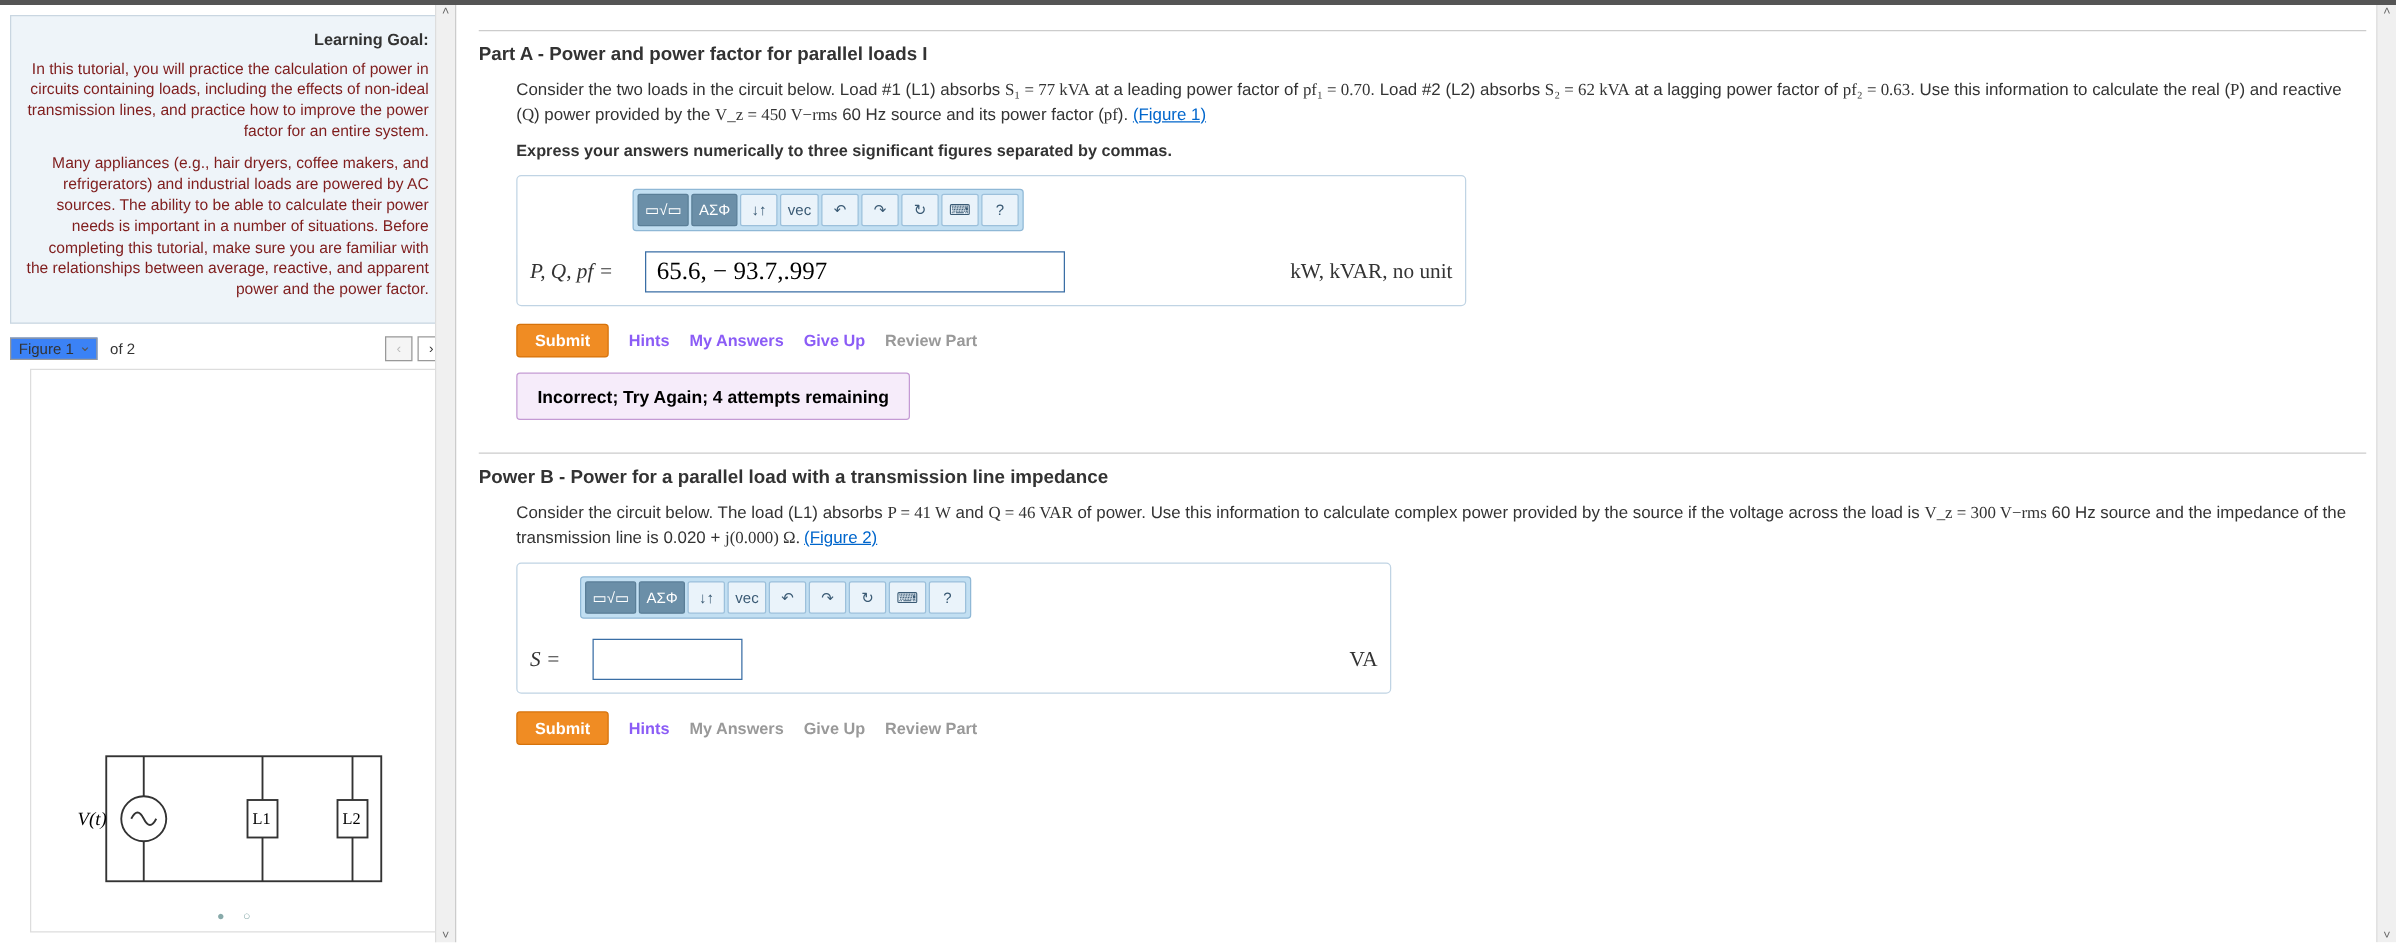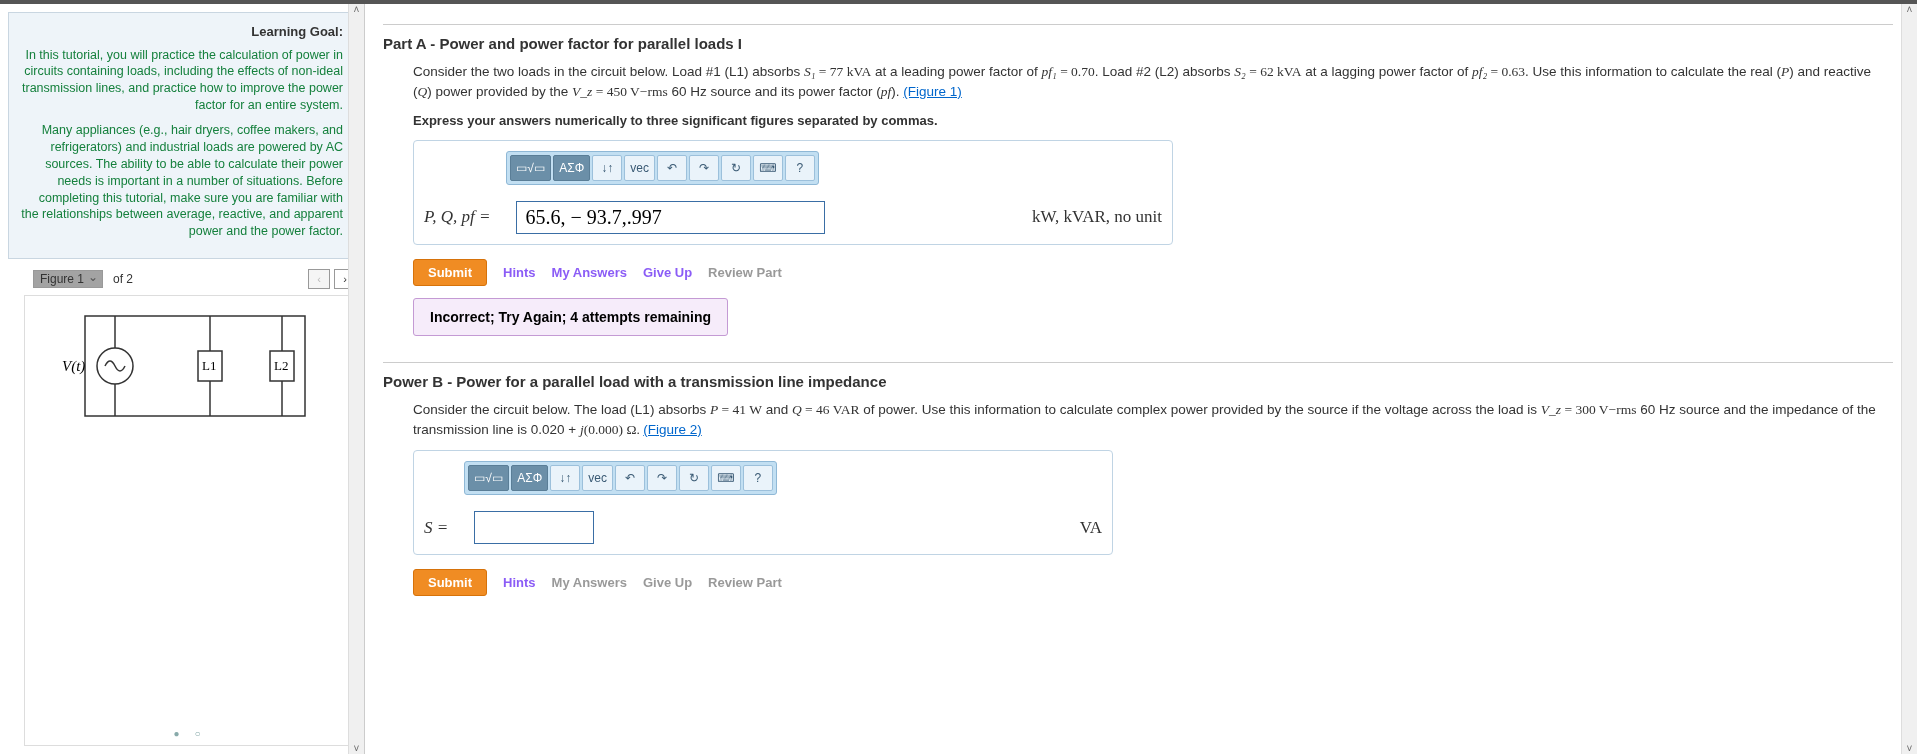--- a/index.html
+++ b/index.html
@@ -43,52 +43,51 @@
     font-size: 12.5px;
     line-height: 1.35;
     text-align: right;
   }
   .goalbox h4 {
     margin: 0 0 6px 0;
     font-size: 13px;
     font-weight: bold;
     color: #333;
   }
-  .goalbox p { margin: 0 0 8px 0; color:#15803d;}
+  .goalbox p { margin: 0 0 8px 0; color:#7f1d1d;}
   .figbar {
     margin: 4px 8px;
     display: flex;
     align-items: center;
     gap: 4px;
     font-size: 12px;
   }
   .figselect {
     border: 1px solid #999;
     padding: 1px 18px 1px 6px;
-    background: #a3a3a3;
+    background: #3b82f6;
     position: relative;
     font-size:12px;
-    margin-left:25px;
   }
   .figselect::after { content:"⌄"; position:absolute; right:4px; top:-1px; color:#555;}
   .figof { padding: 0 6px; }
   .navbtn {
     width: 22px; height: 20px;
     border: 1px solid #999;
     background: #fff;
     display:flex; align-items:center; justify-content:center;
     font-size: 11px;
     cursor: pointer;
   }
   .navbtn.disabled { color:#bbb; background:#f5f5f5;}
   .figcanvas {
     margin: 2px 8px 8px 24px;
     border: 1px solid #ddd;
     flex: 1;
-    display:flex; flex-direction:column; align-items:center; justify-content:flex-start;
+    display:flex; flex-direction:column; align-items:center; justify-content:flex-end;
     position:relative;
   }
   .figdots { position:absolute; bottom:6px; left:0; right:0; text-align:center; color:#8aa; letter-spacing:6px; font-size:10px;}
   .circuit { width: 280px; height: 160px; }
   
   .right {
     flex: 1;
     overflow-y: auto;
     padding: 8px 24px 20px 18px;
     position: relative;
@@ -99,21 +98,21 @@
     display:flex; flex-direction:column; justify-content:space-between; align-items:center;
     font-size:10px; color:#666;
   }
   .part {
     margin-top: 12px;
   }
   .part-hr { border:none; border-top:1px solid #ccc; margin: 4px 0 10px 0;}
   .part-title { font-size: 15px; margin: 0 0 10px 0;}
   .part-title b { font-weight: bold; }
   .prose { font-size: 13.5px; line-height:1.5; margin: 0 0 10px 30px; max-width: 1480px;}
-  .prose .mi { font-style: italic; font-family: 'Times New Roman', serif;}
+  .prose .mi { font-family: 'Times New Roman', serif;}
   .prose .rm { font-family: 'Times New Roman', serif;}
   .prose a { color:#0066cc; text-decoration:underline; cursor:pointer;}
   .instr { font-weight:bold; margin: 0 0 12px 30px;}
   .answerbox {
     margin-left: 30px;
     border: 1px solid #c0d4e4;
     border-radius: 4px;
     background: #fff;
     padding: 10px;
     width: 760px;
@@ -269,21 +268,21 @@
             </div>
           <div class="tbtn">
               <span>⌨</span>
             </div>
           <div class="tbtn">
               <span>?</span>
             </div>
         </div>
         <div class="answer-row">
           <span class="lhs">P, Q, pf = </span>
-          <input class="ansinput" style="width: 309px;" value="65.6, − 93.7,.997">
+          <input class="ansinput" style="width: 336px;" value="65.6, − 93.7,.997">
           <span style="flex:1"></span>
           <span class="units">kW, kVAR, no unit</span>
         </div>
       </div>
 
       <div class="actionrow">
         <button class="submit-btn">Submit</button>
         <span class="actlink">Hints</span>
         <span class="actlink">My Answers</span>
         <span class="actlink">Give Up</span>

